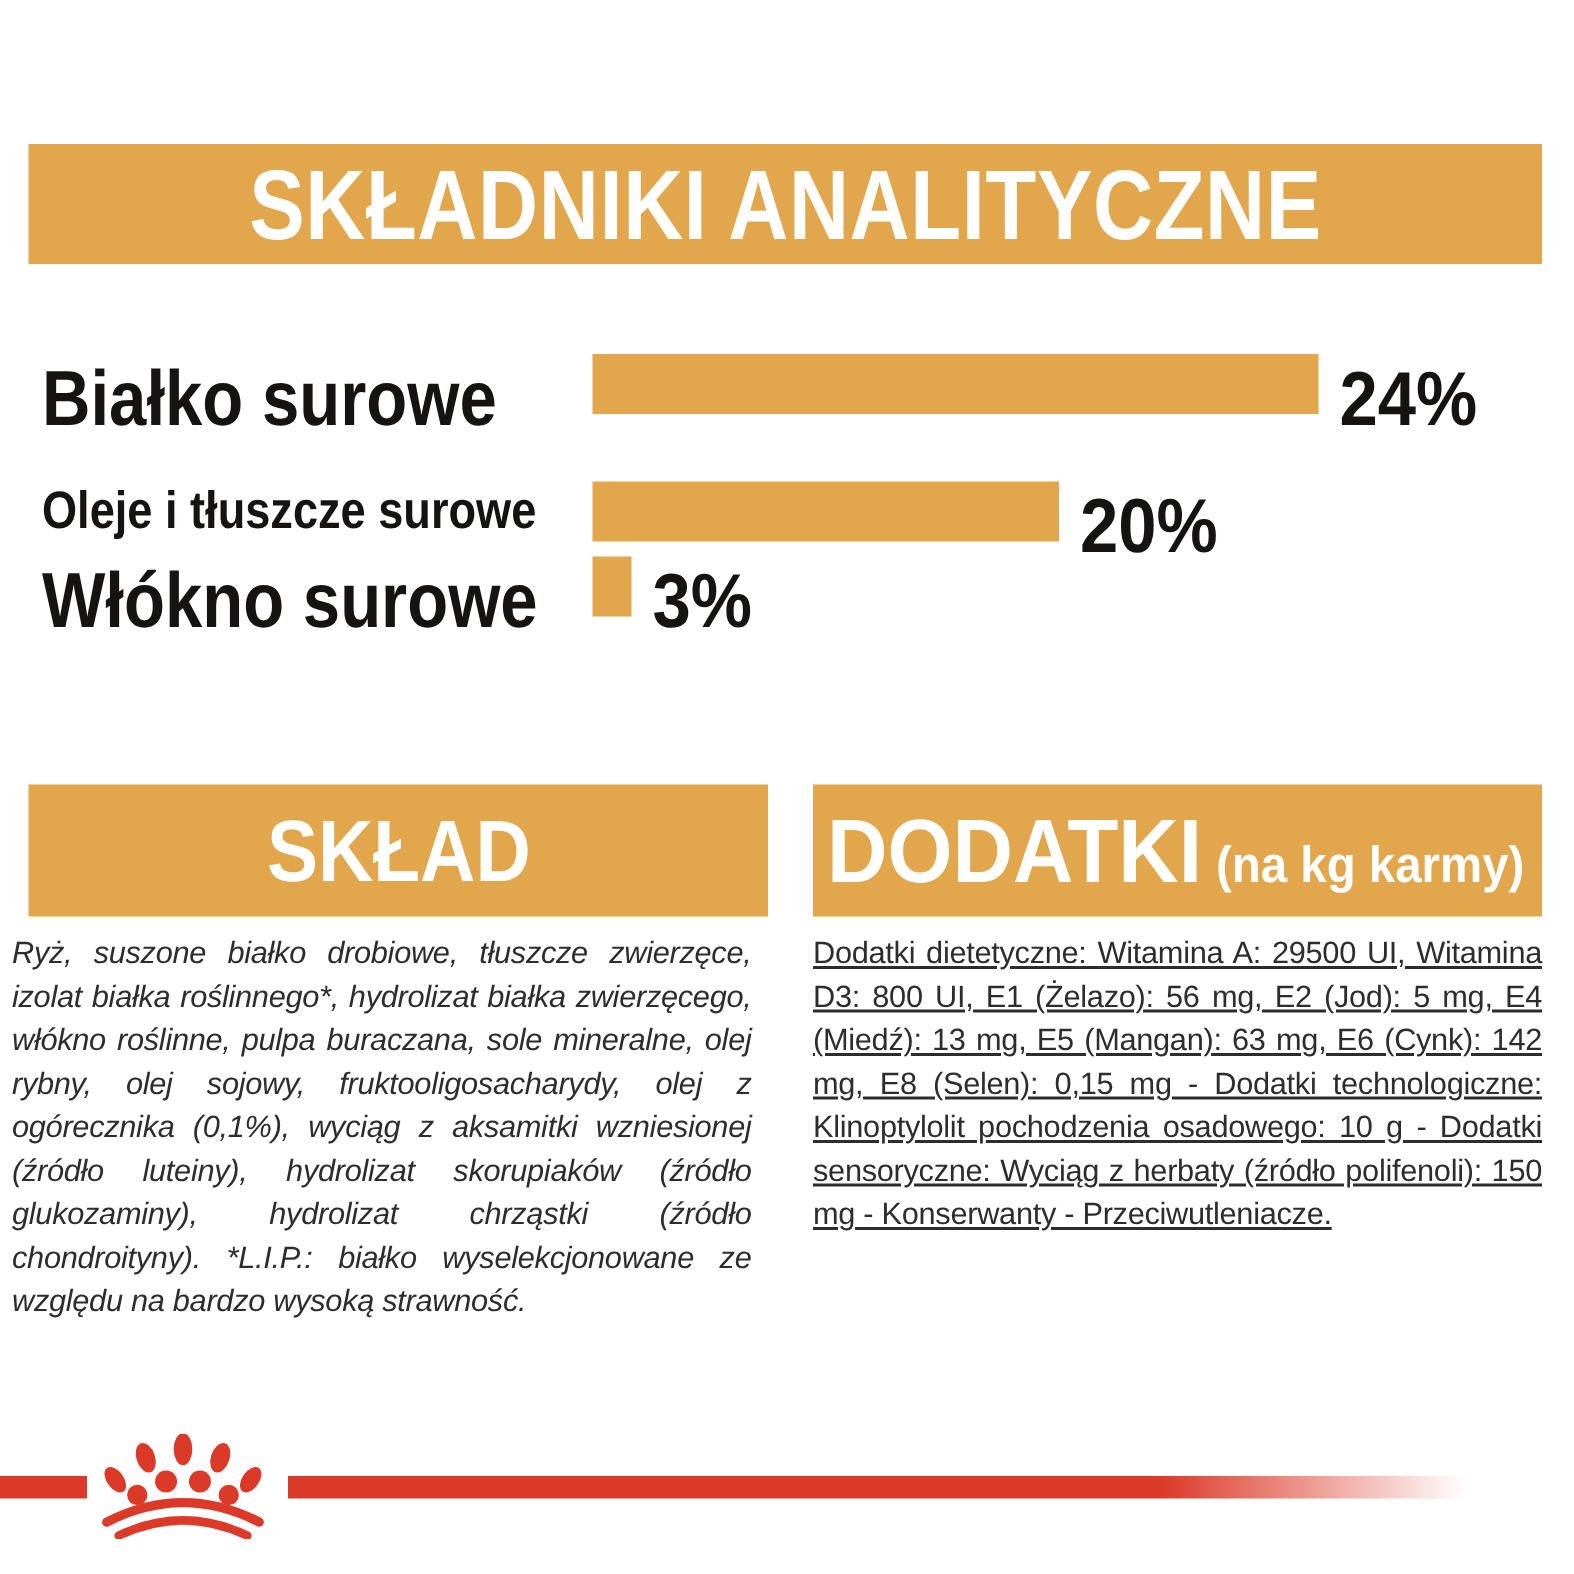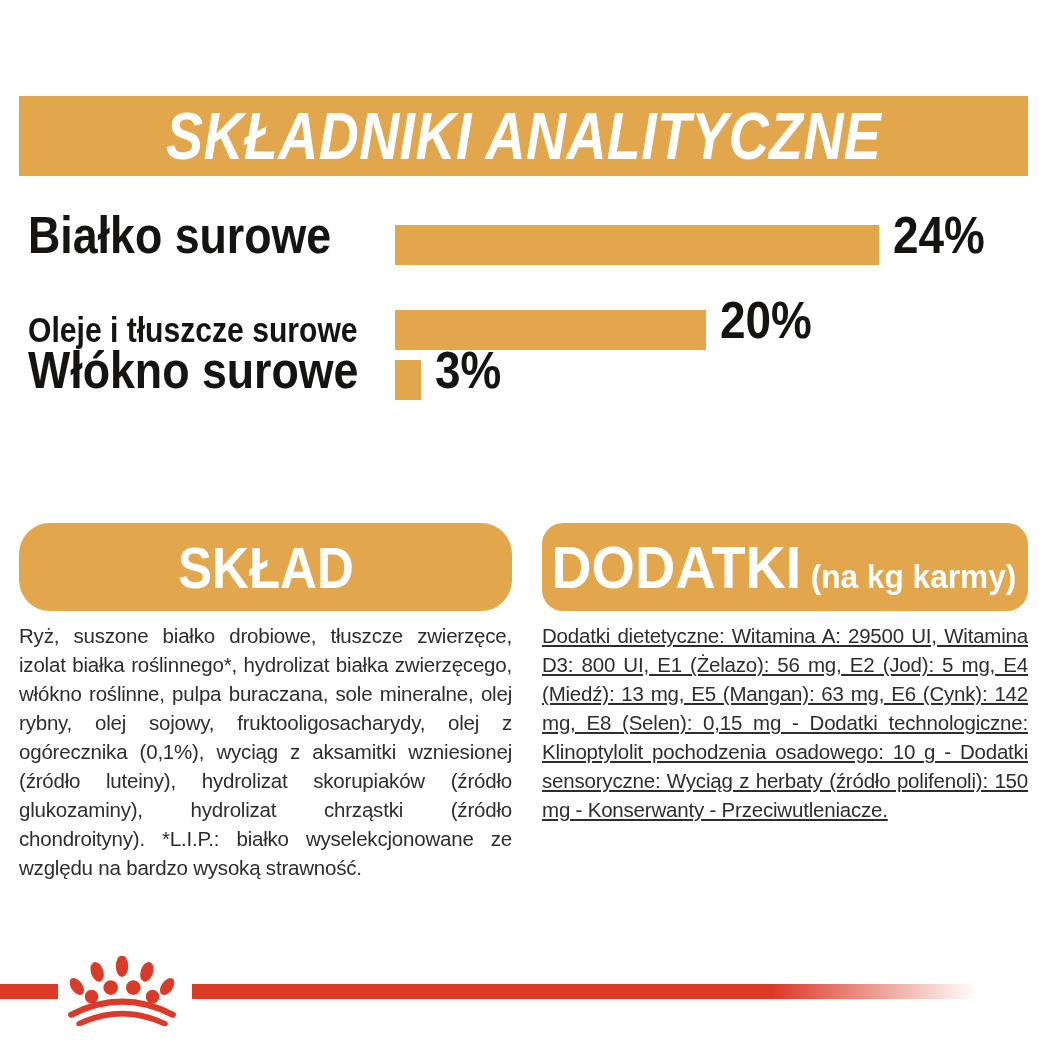--- a/index.html
+++ b/index.html
@@ -9,30 +9,30 @@
     background:var(--page-bg,#ffffff);
     font-family:"Liberation Sans",sans-serif;
     overflow:hidden;
   }
   
   .banner{
     position:absolute;
     background:var(--gold,#E2A64D);
     display:flex;align-items:center;justify-content:center;
   }
-  .banner-main{left:19px;top:96px;width:1009px;height:80px;font-style:italic;}
+  .banner-main{left:19px;top:96px;width:1009px;height:80px;}
   .banner-main .banner-title{
     color:#fff;font-size:66px;font-weight:800;white-space:nowrap;
     transform:scaleX(0.84);transform-origin:center;
     letter-spacing:0.5px;
   }
   
   .chart-row{
     position:absolute;left:28px;height:46px;width:1000px;
-    display:flex;align-items:flex-end;
+    display:flex;align-items:flex-start;margin-top:17px;
   }
   .chart-row .row-label{
     width:360px;flex:0 0 360px;
     font-weight:bold;color:var(--chart-text,#151413);
     white-space:nowrap;
     transform:scaleX(0.86);transform-origin:left center;
   }
   .row-0{top:219px;} .row-1{top:304px;} .row-2{top:354px;}
   .row-0 .row-label{font-size:52px;}
   .row-1 .row-label{font-size:35px;}
@@ -41,40 +41,40 @@
     height:40px;background:var(--gold,#E2A64D);
     margin-left:7px;flex:0 0 auto;
   }
   .bar-value{
     margin-left:14px;
     font-size:51px;font-weight:800;color:var(--chart-text,#151413);
     white-space:nowrap;
     transform:scaleX(0.9);transform-origin:left center;
   }
   
-  .banner-sklad{left:19px;top:523px;width:493px;height:88px;border-radius:31px;}
+  .banner-sklad{left:19px;top:523px;width:493px;height:88px;}
   .banner-sklad .banner-title{
     color:#fff;font-size:58px;font-weight:800;white-space:nowrap;
     transform:scaleX(0.88);transform-origin:center;
   }
-  .banner-dodatki{left:542px;top:523px;width:486px;height:88px;justify-content:flex-start;border-radius:21px;}
+  .banner-dodatki{left:542px;top:523px;width:486px;height:88px;justify-content:flex-start;}
   .dodatki-inner{
     display:flex;align-items:baseline;white-space:nowrap;
     padding-left:10px;
     transform:scaleX(0.93);transform-origin:left center;
   }
   .dodatki-inner .big{color:#fff;font-size:60px;font-weight:800;}
   .dodatki-inner .small{color:#fff;font-size:34px;font-weight:800;margin-left:10px;}
   .col-body{
     position:absolute;top:621px;
     font-size:20.5px;line-height:29px;letter-spacing:-0.2px;
     color:var(--text,#2D2D2D);
     text-align:justify;
   }
-  .col-left{left:19px;width:493px;}
+  .col-left{left:8px;width:493px;font-style:italic;}
   .col-right{left:542px;width:486px;text-decoration:underline;}
   
   .footer-line-a{
     position:absolute;left:0;top:984px;width:58px;height:15px;
     background:var(--red,#DC3A29);
   }
   .footer-line-b{
     position:absolute;left:192px;top:984px;width:786px;height:15px;
     background:linear-gradient(to right,var(--red,#DC3A29) 0%,var(--red,#DC3A29) 74%,rgba(220,58,41,0) 100%);
   }

